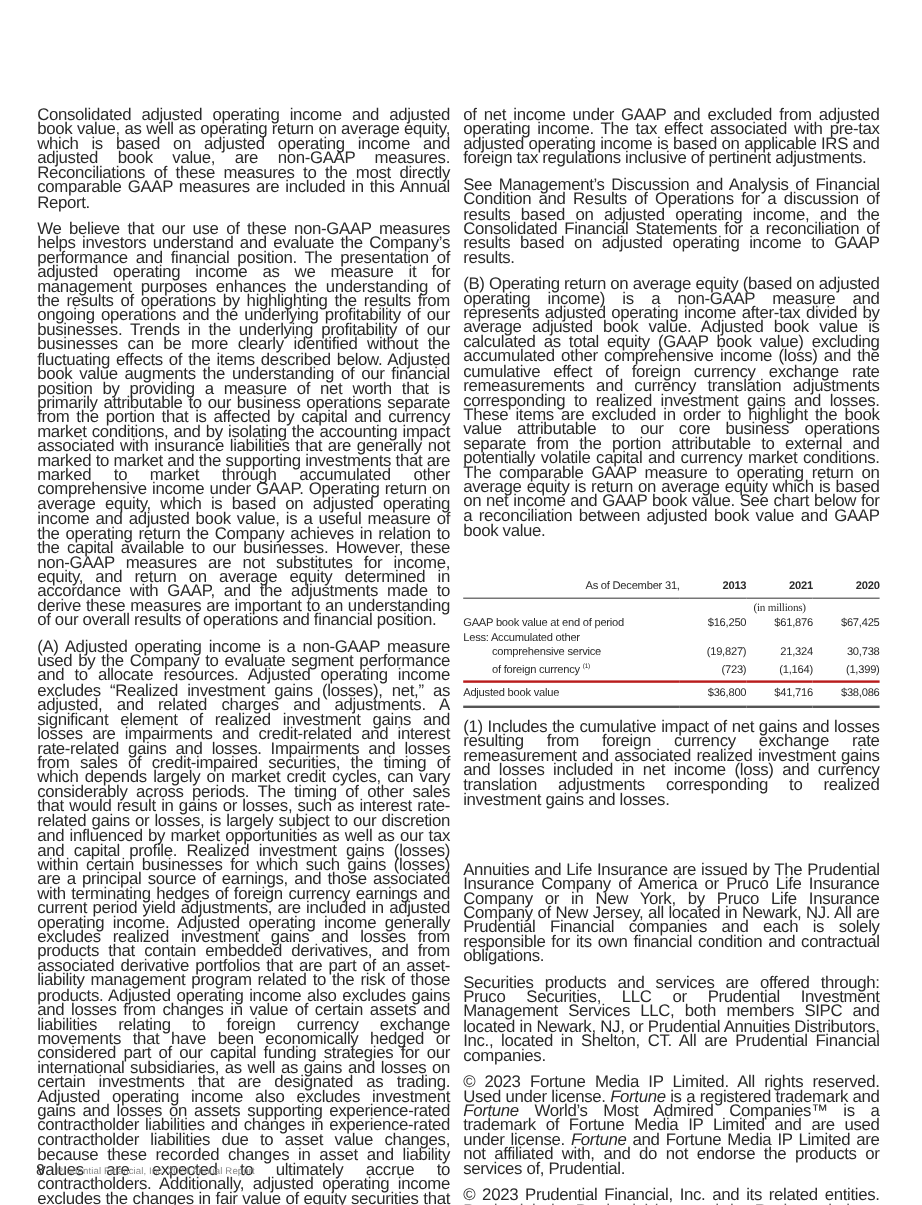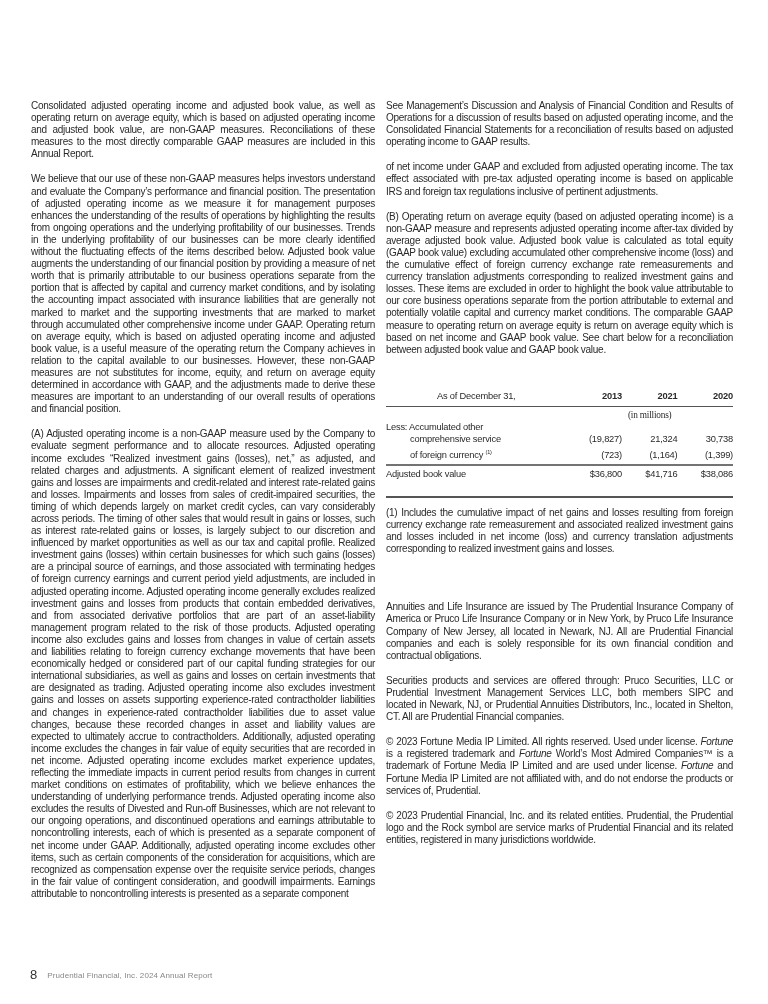--- a/index.html
+++ b/index.html
@@ -1,51 +1,51 @@
 <!DOCTYPE html>
 <html><head>
 <meta charset="utf-8">
 <style>
   html, body { margin: 0; padding: 0; background: #ffffff; }
   body { width: 768px; height: 1004px; position: relative; overflow: hidden;
          font-family: "Liberation Sans", sans-serif; color: #2a2a2a; }
   .col { position: absolute; top: 87px; width: 344px; }
   .col.left { left: 31px; }
   .col.right { left: 386px; width: 347px; }
-  p { margin: 13px 0 10px 0; font-size: 10px; line-height: 12.1px; text-align: justify;
+  p { margin: 2px 0 10px 0; font-size: 14px; line-height: 12.1px; text-align: justify;
       letter-spacing: -0.28px; font-stretch: condensed; }
   table.bv { width: 100%; border-collapse: collapse; font-size: 9.3px; margin-top: 34px;
              letter-spacing: -0.2px; }
   table.bv td, table.bv th { padding: 0; line-height: 12.2px; vertical-align: bottom; }
   table.bv th { font-weight: bold; text-align: right; padding-bottom: 4px; }
-  table.bv th.lbl { text-align: center; font-weight: normal; }
+  table.bv th.lbl { text-align: right; font-weight: normal; }
   table.bv tr.head th { border-bottom: 1px solid #555; }
   table.bv td.num { text-align: right; white-space: nowrap; }
   table.bv td.indent { padding-left: 24px; }
   table.bv tr.unit td { text-align: center; padding-top: 2px; font-family: Liberation Serif, serif; }
-  table.bv tr.total td { border-top: 2px solid #737373; border-bottom: 2px solid #555; padding: 2px 0 16px 0; }
+  table.bv tr.total td { border-top: 2px solid #b91c1c; border-bottom: 2px solid #555; padding: 2px 0 5px 0; }
   table.bv tr.pre-total td { padding-bottom: 3px; }
   sup { font-size: 5.5px; vertical-align: 4px; }
   .footnote { margin-top: 9px; }
   .legal { margin-top: 46px; }
   .footer { position: absolute; left: 30px; top: 967px; font-size: 8px; color: #888; letter-spacing: 0.1px; }
   .footer .pg { font-size: 13px; color: #333; margin-right: 10px; vertical-align: -1px; }
 </style>
 </head>
 <body>
 
 <div class="col left">
   <p>Consolidated adjusted operating income and adjusted book value, as well as operating return on average equity, which is based on adjusted operating income and adjusted book value, are non-GAAP measures. Reconciliations of these measures to the most directly comparable GAAP measures are included in this Annual Report.</p>
   <p>We believe that our use of these non-GAAP measures helps investors understand and evaluate the Company’s performance and financial position. The presentation of adjusted operating income as we measure it for management purposes enhances the understanding of the results of operations by highlighting the results from ongoing operations and the underlying profitability of our businesses. Trends in the underlying profitability of our businesses can be more clearly identified without the fluctuating effects of the items described below. Adjusted book value augments the understanding of our financial position by providing a measure of net worth that is primarily attributable to our business operations separate from the portion that is affected by capital and currency market conditions, and by isolating the accounting impact associated with insurance liabilities that are generally not marked to market and the supporting investments that are marked to market through accumulated other comprehensive income under GAAP. Operating return on average equity, which is based on adjusted operating income and adjusted book value, is a useful measure of the operating return the Company achieves in relation to the capital available to our businesses. However, these non-GAAP measures are not substitutes for income, equity, and return on average equity determined in accordance with GAAP, and the adjustments made to derive these measures are important to an understanding of our overall results of operations and financial position.</p>
   <p>(A) Adjusted operating income is a non-GAAP measure used by the Company to evaluate segment performance and to allocate resources. Adjusted operating income excludes “Realized investment gains (losses), net,” as adjusted, and related charges and adjustments. A significant element of realized investment gains and losses are impairments and credit-related and interest rate-related gains and losses. Impairments and losses from sales of credit-impaired securities, the timing of which depends largely on market credit cycles, can vary considerably across periods. The timing of other sales that would result in gains or losses, such as interest rate-related gains or losses, is largely subject to our discretion and influenced by market opportunities as well as our tax and capital profile. Realized investment gains (losses) within certain businesses for which such gains (losses) are a principal source of earnings, and those associated with terminating hedges of foreign currency earnings and current period yield adjustments, are included in adjusted operating income. Adjusted operating income generally excludes realized investment gains and losses from products that contain embedded derivatives, and from associated derivative portfolios that are part of an asset-liability management program related to the risk of those products. Adjusted operating income also excludes gains and losses from changes in value of certain assets and liabilities relating to foreign currency exchange movements that have been economically hedged or considered part of our capital funding strategies for our international subsidiaries, as well as gains and losses on certain investments that are designated as trading. Adjusted operating income also excludes investment gains and losses on assets supporting experience-rated contractholder liabilities and changes in experience-rated contractholder liabilities due to asset value changes, because these recorded changes in asset and liability values are expected to ultimately accrue to contractholders. Additionally, adjusted operating income excludes the changes in fair value of equity securities that are recorded in net income. Adjusted operating income excludes market experience updates, reflecting the immediate impacts in current period results from changes in current market conditions on estimates of profitability, which we believe enhances the understanding of underlying performance trends. Adjusted operating income also excludes the results of Divested and Run-off Businesses, which are not relevant to our ongoing operations, and discontinued operations and earnings attributable to noncontrolling interests, each of which is presented as a separate component of net income under GAAP. Additionally, adjusted operating income excludes other items, such as certain components of the consideration for acquisitions, which are recognized as compensation expense over the requisite service periods, changes in the fair value of contingent consideration, and goodwill impairments. Earnings attributable to noncontrolling interests is presented as a separate component</p>
 </div>
 
 <div class="col right">
+  <p>of net income under GAAP and excluded from adjusted operating income. The tax effect associated with pre-tax adjusted operating income is based on applicable IRS and foreign tax regulations inclusive of pertinent adjustments.</p>
   <p>See Management’s Discussion and Analysis of Financial Condition and Results of Operations for a discussion of results based on adjusted operating income, and the Consolidated Financial Statements for a reconciliation of results based on adjusted operating income to GAAP results.</p>
-  <p>of net income under GAAP and excluded from adjusted operating income. The tax effect associated with pre-tax adjusted operating income is based on applicable IRS and foreign tax regulations inclusive of pertinent adjustments.</p>
   <p>(B) Operating return on average equity (based on adjusted operating income) is a non-GAAP measure and represents adjusted operating income after-tax divided by average adjusted book value. Adjusted book value is calculated as total equity (GAAP book value) excluding accumulated other comprehensive income (loss) and the cumulative effect of foreign currency exchange rate remeasurements and currency translation adjustments corresponding to realized investment gains and losses. These items are excluded in order to highlight the book value attributable to our core business operations separate from the portion attributable to external and potentially volatile capital and currency market conditions. The comparable GAAP measure to operating return on average equity is return on average equity which is based on net income and GAAP book value. See chart below for a reconciliation between adjusted book value and GAAP book value.</p>
 
   <table class="bv">
     <colgroup>
       <col style="width:52%">
         <col style="width:16%">
         <col style="width:16%">
         <col style="width:16%">
     </colgroup>
     <tbody>
@@ -53,20 +53,26 @@
       <th class="lbl">As of December 31,</th>
       <th>2013</th>
       <th>2021</th>
       <th>2020</th>
     </tr>
     <tr class="unit">
       <td></td>
           <td></td>
       <td>(in millions)</td>
       <td></td>
+    </tr>
+    <tr>
+      <td>GAAP book value at end of period</td>
+      <td class="num">$16,250</td>
+      <td class="num">$61,876</td>
+      <td class="num">$67,425</td>
     </tr>
     <tr>
       <td colspan="4">Less: Accumulated other</td>
     </tr>
     <tr>
       <td class="indent">comprehensive service</td>
       <td class="num">(19,827)</td>
       <td class="num">21,324</td>
       <td class="num">30,738</td>
     </tr>

